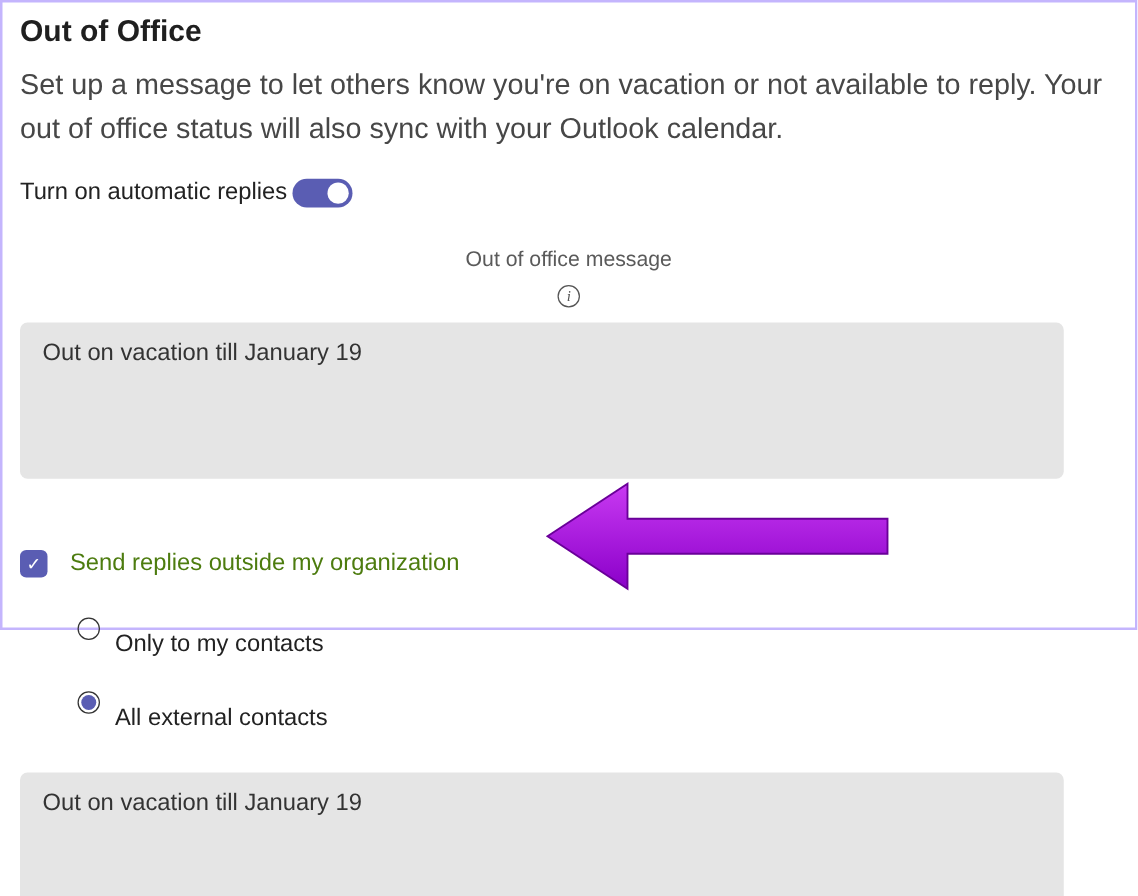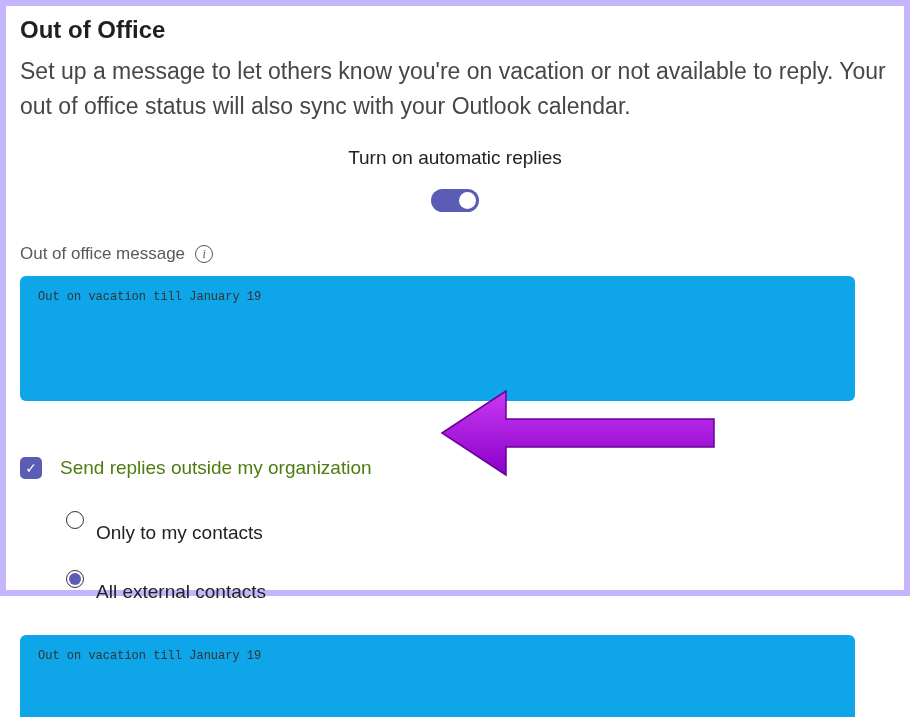--- a/index.html
+++ b/index.html
@@ -4,44 +4,43 @@
   <style>
     * { box-sizing: border-box; margin: 0; padding: 0; }
     body {
       font-family: "Segoe UI", -apple-system, BlinkMacSystemFont, sans-serif;
       background: #fff;
       width: 910px;
       height: 717px;
       position: relative;
     }
     .frame {
-      border: 6px solid #c4b5fd;
+      border: 2px solid #c4b5fd;
       width: 910px;
-      height: 596px;
+      height: 504px;
       padding: 10px 14px 14px 14px;
       position: relative;
     }
     .page-title {
       font-size: 24px;
       font-weight: 700;
       color: #1f1f1f;
       margin-bottom: 10px;
     }
     .description {
       font-size: 23px;
       color: #474747;
       line-height: 1.5;
       margin-bottom: 24px;
     }
     .toggle-row {
       display: flex;
-      align-items: center;
-      gap: 20px;
+      align-items: flex-start;
+      gap: 4px;
       margin-bottom: 32px;
-      flex-direction: column;
     }
     .toggle-label {
       font-size: 19px;
       color: #222;
     }
     .toggle {
       width: 48px;
       height: 23px;
       background: #5a5db3;
       border-radius: 12px;
@@ -55,20 +54,21 @@
       border-radius: 50%;
       position: absolute;
       top: 3px;
       right: 3px;
     }
     .msg-label-row {
       display: flex;
       align-items: center;
       gap: 10px;
       margin-bottom: 12px;
+      flex-direction: column;
     }
     .msg-label {
       font-size: 17px;
       color: #5a5a5a;
     }
     .info-icon {
       width: 18px;
       height: 18px;
       border: 1.5px solid #555;
       border-radius: 50%;
@@ -77,27 +77,27 @@
       justify-content: center;
       font-size: 12px;
       color: #555;
       font-style: italic;
       font-family: Georgia, serif;
       line-height: 1;
     }
     .textarea {
       width: 835px;
       height: 125px;
-      background: #0ea5e9;
+      background: #e5e5e5;
       border: none;
       border-radius: 6px;
       padding: 14px 18px;
-      font-size: 12px;
+      font-size: 19px;
       color: #333;
-      font-family: Liberation Mono, monospace;
+      font-family: Liberation Sans, sans-serif;
       resize: none;
       outline: none;
     }
     .send-outside-block {
       margin-top: 52px;
     }
     .checkbox-row {
       display: flex;
       align-items: center;
       gap: 18px;

